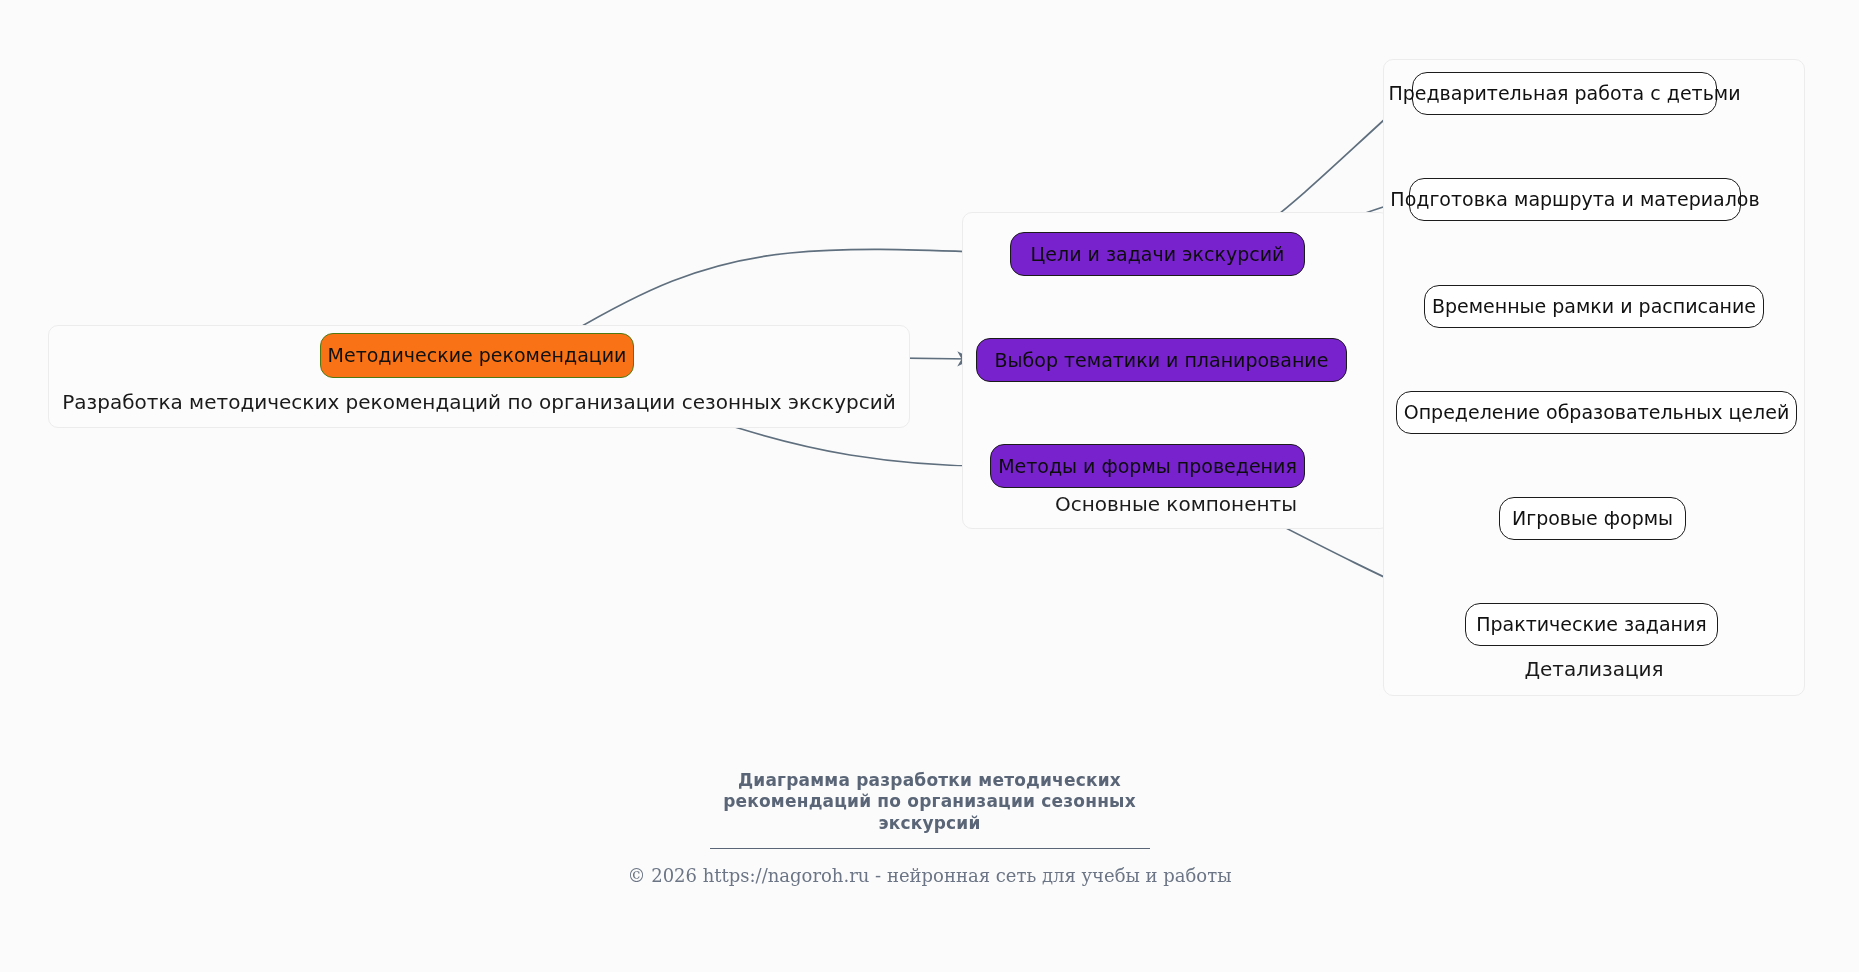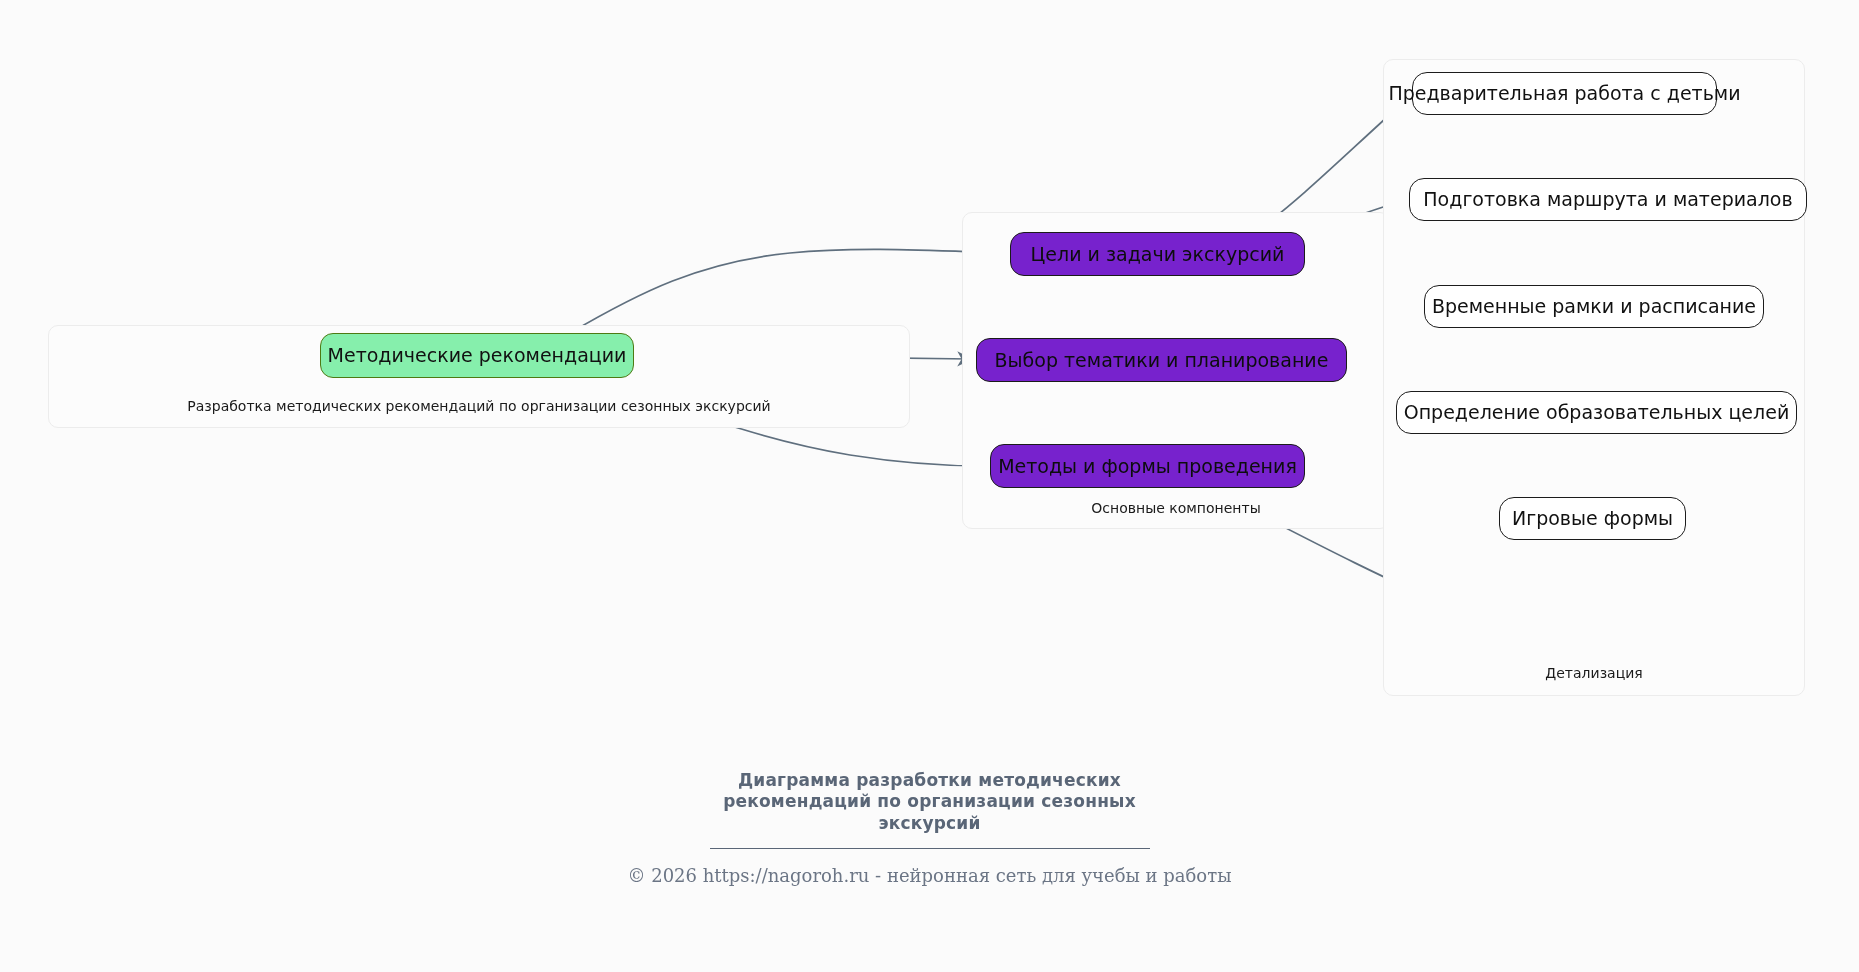--- a/index.html
+++ b/index.html
@@ -39,21 +39,21 @@
     border: 1px solid #ececec;
     background: #fcfcfc;
     border-radius: 10px;
     box-sizing: border-box;
   }
   .cluster-label {
     position: absolute;
     left: 0;
     right: 0;
     text-align: center;
-    font-size: 14px;
+    font-size: 20px;
     color: #1a1a1a;
     white-space: nowrap;
   }
 
   #cluster-root {
     left: 48px;
     top: 325px;
     width: 862px;
     height: 103px;
   }
@@ -90,21 +90,21 @@
     align-items: center;
     justify-content: center;
     border-radius: 12px;
     font-size: 19px;
     line-height: 1;
     white-space: nowrap;
     color: #111111;
   }
 
   .node.root-node {
-    background: #86efac;
+    background: #f97316;
     border: 1px solid #4e7a13;
     border-radius: 13px;
     height: 45px;
   }
 
   .node.component-node {
     background: #7722cd;
     border: 1px solid #1b1b1b;
     border-radius: 14px;
     height: 44px;
@@ -125,21 +125,21 @@
     width: 314px;
   }
 
   
   #node-goals       { left: 1010px; top: 232px; width: 295px; }
   #node-topic       { left:  976px; top: 338px; width: 371px; }
   #node-methods     { left:  990px; top: 444px; width: 315px; }
 
   
   #node-prep-children { left: 1412px; top:  72px; width: 305px; }
-  #node-route         { left: 1409px; top: 178px; width: 398px; }
+  #node-route         { left: 1409px; top: 178px; width: 332px; }
   #node-timeframe     { left: 1424px; top: 285px; width: 340px; }
   #node-edu-goals     { left: 1396px; top: 391px; width: 401px; }
   #node-game-forms    { left: 1499px; top: 497px; width: 187px; }
   #node-practical     { left: 1465px; top: 603px; width: 253px; }
 
   
   #footer {
     position: absolute;
     left: 0;
     right: 0;
@@ -225,20 +225,21 @@
   <div class="node detail-node" id="node-prep-children">Предварительная работа с детьми</div>
 
   <div class="node detail-node" id="node-route">Подготовка маршрута и материалов</div>
 
   <div class="node detail-node" id="node-timeframe">Временные рамки и расписание</div>
 
   <div class="node detail-node" id="node-edu-goals">Определение образовательных целей</div>
 
   <div class="node detail-node" id="node-game-forms">Игровые формы</div>
 
+  <div class="node detail-node" id="node-practical">Практические задания</div>
 
   <div id="footer">
     <div id="footer-title">Диаграмма разработки методических рекомендаций по организации сезонных экскурсий</div>
     <div id="footer-divider"></div>
     <div id="footer-copyright">© 2026 https://nagoroh.ru - нейронная сеть для учебы и работы</div>
   </div>
 
 </div>
 
 </body></html>

